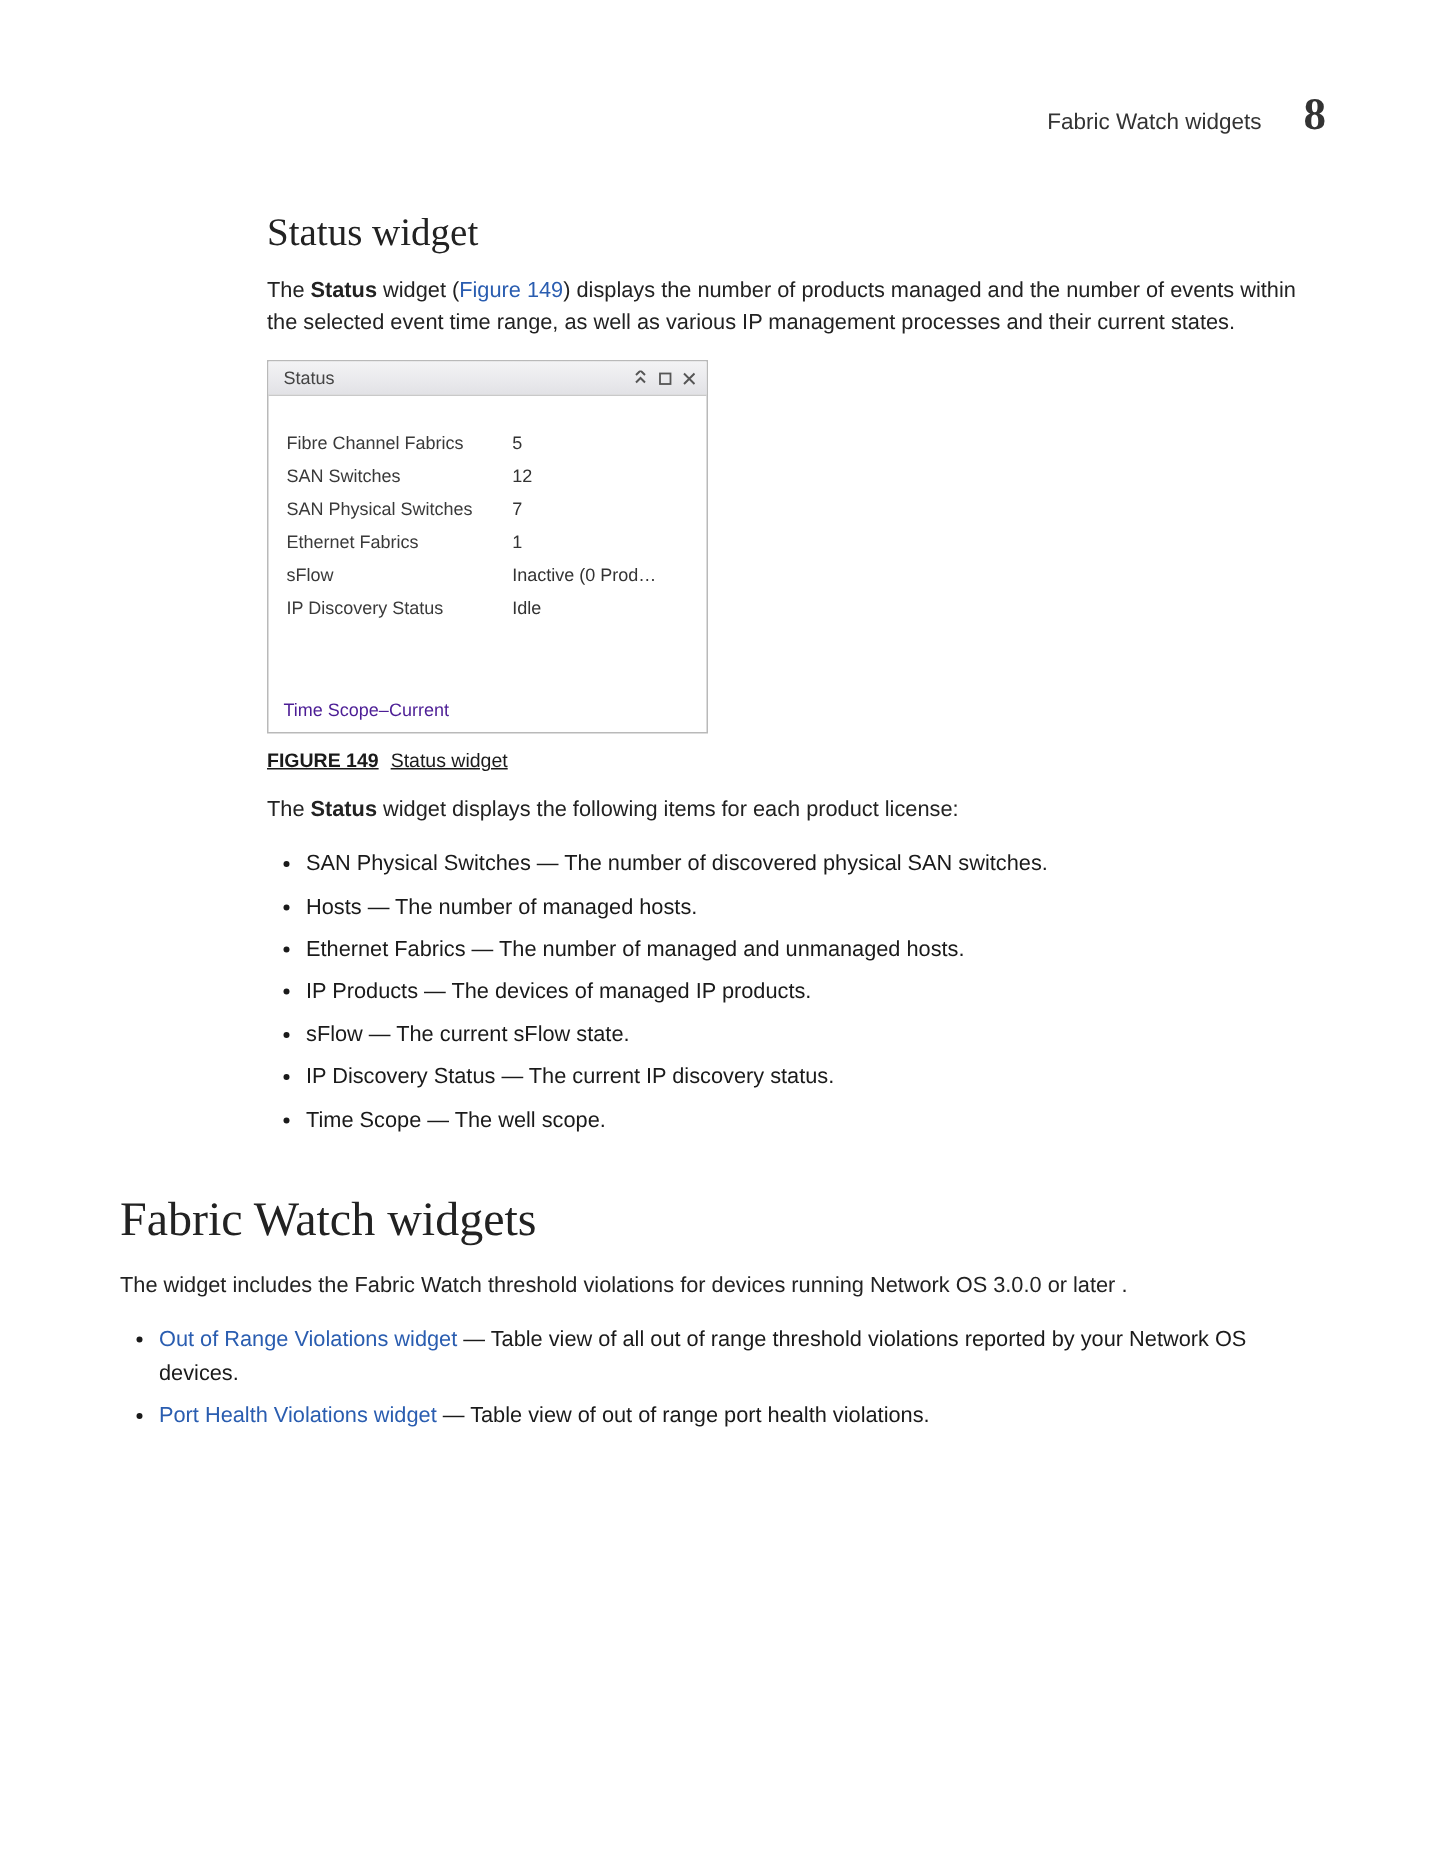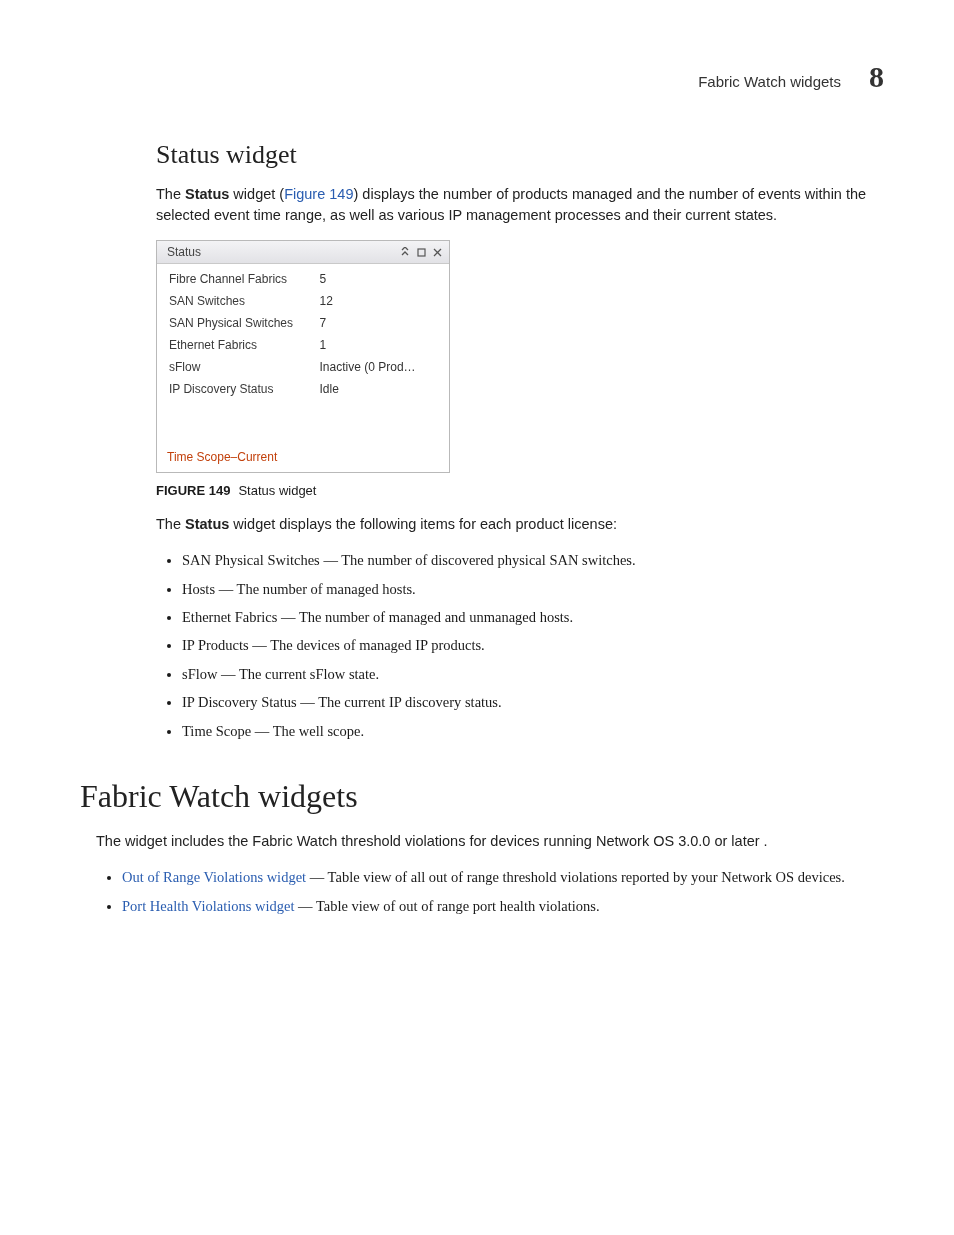--- a/index.html
+++ b/index.html
@@ -26,58 +26,58 @@
     margin-bottom: 46px;
   }
   .header-title { color:#333; }
   .chapter-num {
     font-family: Georgia, "Times New Roman", serif;
     font-size: 30px;
     font-weight: 600;
     color:#333;
   }
   .content {
-    margin-left: 76px;
+    margin-left: 98px;
   }
   h2.status-title {
     font-family: Georgia, "Times New Roman", serif;
     font-weight: 400;
     font-size: 26px;
     color:#222;
     margin: 0 0 14px 0;
   }
   h1.section-title {
     font-family: Georgia, "Times New Roman", serif;
     font-weight: 400;
     font-size: 32px;
     margin: 36px 0 16px 0;
     color:#222;
   }
-  .section-block { margin-left: 16px; }
+  .section-block { margin-left: 0; }
   p {
     font-size: 14.5px;
     line-height: 1.45;
     margin: 0 0 14px 0;
     color:#222;
   }
   p .bold { font-weight: 700; }
   a.link { color: #2a5db0; text-decoration: none; }
   ul.bullets {
     margin: 4px 0 14px 0;
     padding-left: 26px;
-    font-family: Liberation Serif, serif;
   }
   ul.bullets li {
     font-size: 14.5px;
     line-height: 1.55;
     margin-bottom: 6px;
   }
   .figure-caption {
     font-size: 13px;
     margin: 10px 0 16px 0;
+    text-decoration: underline;
   }
   .figure-caption .fig-label { font-weight:700; margin-right:8px;}
   
   .widget {
     width: 292px;
     border: 1px solid #b9b9b9;
     background: #fff;
     font-family: "Segoe UI", Tahoma, sans-serif;
     font-size: 12px;
     color: #3a3a3a;
@@ -90,35 +90,35 @@
     background: linear-gradient(#f3f3f5,#e2e2e6);
     border-bottom: 1px solid #c9c9c9;
     padding: 4px 6px 4px 10px;
   }
   .widget-header .title { color:#444; }
   .widget-header .icons { display:flex; gap:4px; }
   .widget-header .icons span {
     width:12px; height:12px; display:inline-flex; align-items:center; justify-content:center;
     font-size:11px; color:#555;
   }
-  .widget-body { padding: 4px 10px 0 10px; }
+  .widget-body { padding: 20px 10px 0 10px; }
   .widget-body table { width:100%; border-collapse: collapse; }
   .widget-body td {
     padding: 4px 2px;
     vertical-align: top;
     white-space: nowrap;
     overflow: hidden;
     text-overflow: ellipsis;
     max-width: 120px;
   }
   .widget-body td.val { color:#333; }
   .widget-footer {
     padding: 6px 10px 8px 10px;
     margin-top: 44px;
-    color:#c2410c;
+    color:#4c1d95;
   }
 </style>
 </head>
 <body>
 
 <div class="page">
   <div class="header-row">
     <span class="header-title">Fabric Watch widgets</span>
     <span class="chapter-num">8</span>
   </div>

